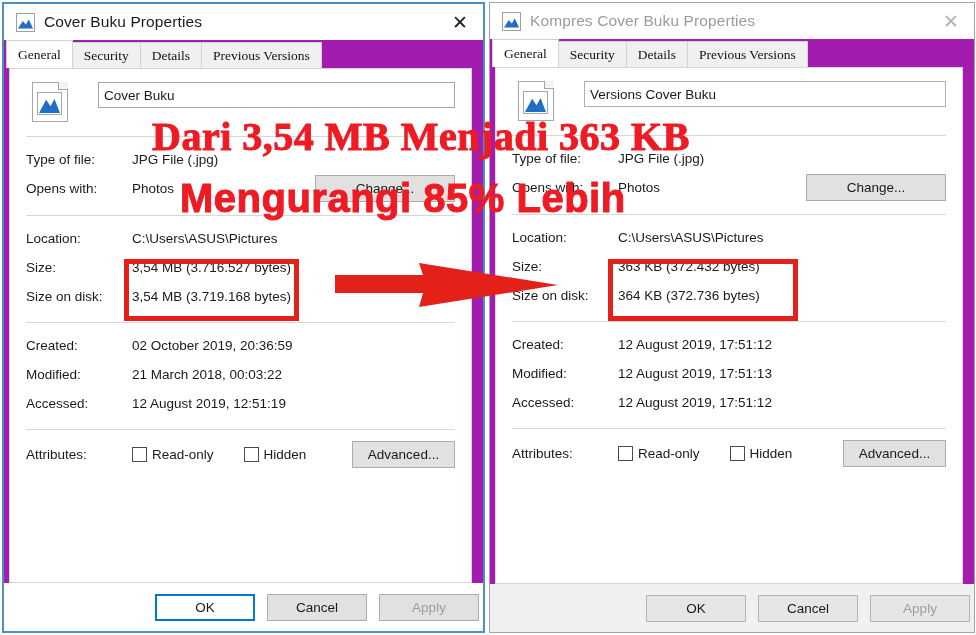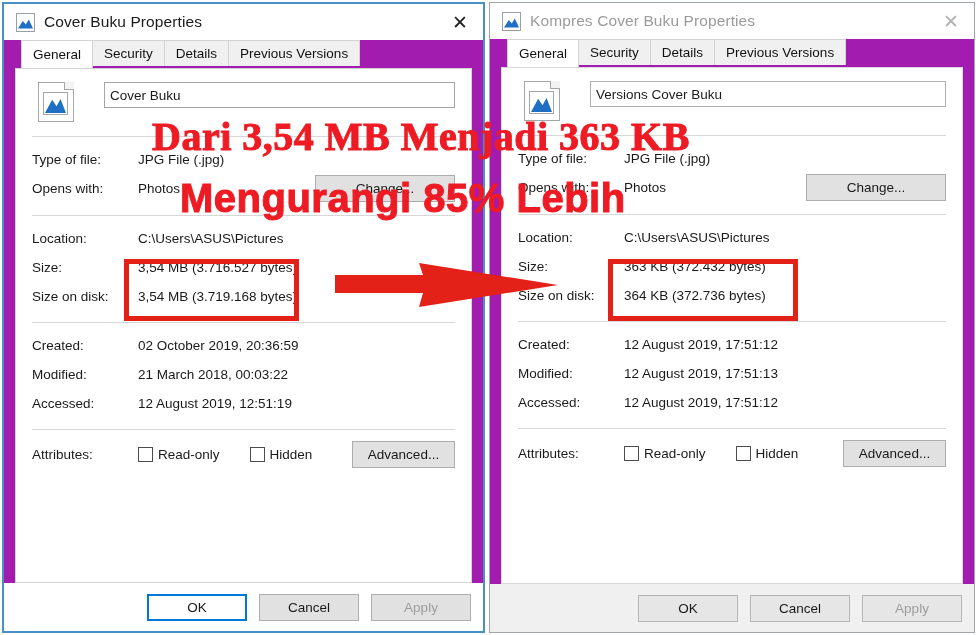--- a/index.html
+++ b/index.html
@@ -68,23 +68,24 @@
     line-height: 1;
   }
   .win.inactive .close-btn { color: #b3b3b3; }
 
   
   .tabstrip {
     position: relative;
     height: 28px;
     flex: 0 0 28px;
     display: flex;
-    align-items: flex-start;
-    padding-left: 17px;
+    align-items: flex-end;
+    padding-left: 2px;
     background: transparent;
+    font-family: Liberation Serif, serif;
   }
   .tab {
     height: 26px;
     padding: 0 11px;
     display: flex; align-items: center;
     font-size: 13.5px;
     color: #111111;
     background: #f0f0f0;
     border: 1px solid #d3d3d3;
     border-bottom: none;
@@ -95,21 +96,21 @@
     background: #ffffff;
     height: 28px;
     border-color: #d3d3d3;
     position: relative;
     z-index: 3;
   }
 
   
   .panel {
     flex: 1 1 auto;
-    margin: 0 11px 0 11px;
+    margin: 0 11px 0 5px;
     background: #ffffff;
     border: 1px solid #d3d3d3;
     position: relative;
     padding: 13px 16px 0 16px;
   }
   .win.inactive .panel { border-color: #d8d8d8; }
 
   
   .name-row {
     display: flex;
@@ -226,21 +227,21 @@
     font-size: 13.5px;
   }
 
   
   .footer {
     flex: 0 0 auto;
     height: 48px;
     display: flex;
     align-items: center;
     justify-content: flex-end;
-    padding-right: 12px;
+    padding-right: 4px;
     gap: 12px;
     background: #ffffff;
   }
   .win.inactive .footer { background: #f0f0f0; }
   .fbtn {
     width: 100px; height: 27px;
     border: 1px solid #adadad;
     background: #e1e1e1;
     font-size: 13.5px;
     color: #1a1a1a;

